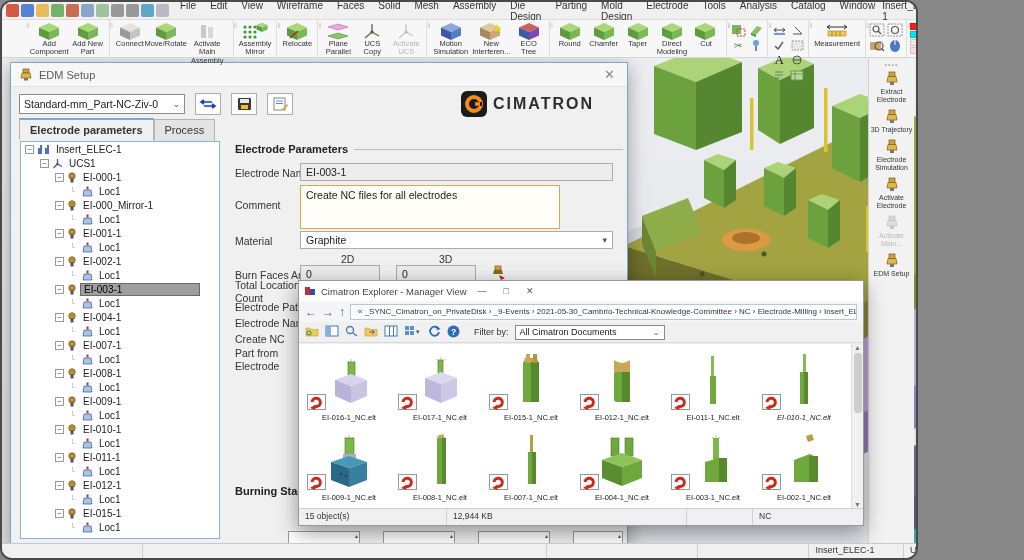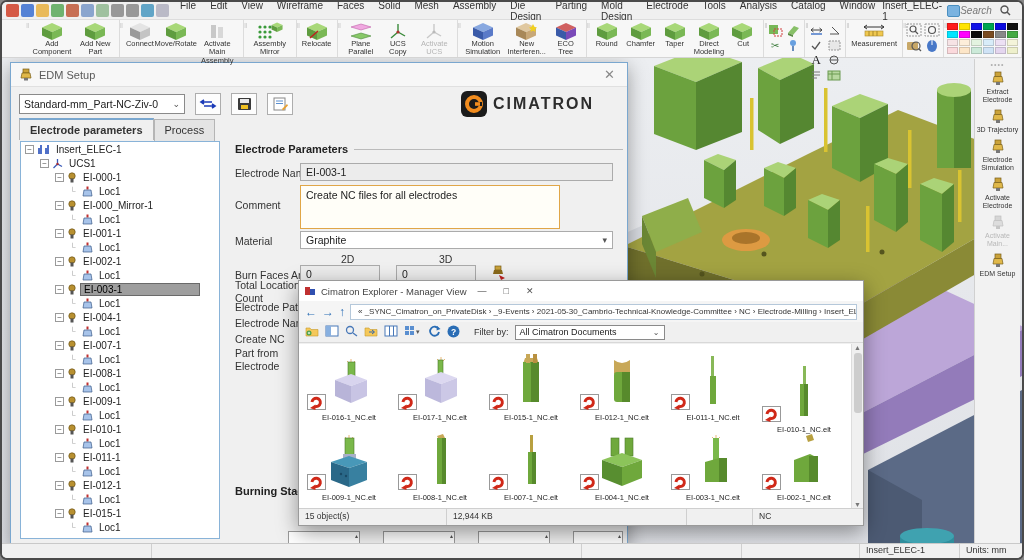--- a/index.html
+++ b/index.html
@@ -1,18 +1,18 @@
 <!DOCTYPE html>
 <html><head>
 <meta charset="utf-8">
 <style>
   * { margin:0; padding:0; box-sizing:border-box; }
   html,body { width:1024px; height:560px; overflow:hidden; background:#888; }
   body { font-family:"Liberation Sans", sans-serif; font-size:11px; color:#222; }
-  .app { position:relative; width:1024px; height:560px; background:#f0f0f0; border:2px solid #4a4a4a; border-radius:7px; overflow:hidden; }
+  .app { position:relative; width:918px; height:560px; background:#f0f0f0; border:2px solid #4a4a4a; border-radius:12px; overflow:hidden; }
 
   
   .menubar { position:absolute; left:0; top:0; width:100%; height:18px; background:#f0f0f0; display:flex; align-items:center; border-bottom:1px solid #ddd; z-index:40; }
   .qa-icons { display:flex; align-items:center; gap:2px; padding:0 4px; }
   .qa-icon { width:13px; height:13px; border-radius:2px; display:inline-block; }
   .menu-item { padding:2px 7px; font-size:10px; color:#333; cursor:default; }
   .mb-doc { margin-left:auto; display:flex; align-items:center; gap:4px; font-size:10px; color:#333; }
   .mb-docicon { width:14px; height:12px; background:#7ab3e0; border-radius:2px; border:1px solid #4a8fc0; }
   .mb-right { margin-left:auto; display:flex; align-items:center; gap:8px; padding-right:6px; }
   .mb-search { font-size:10px; font-style:italic; color:#777; }
@@ -1161,21 +1161,21 @@
             <div class="tw"><svg width="56" height="58">
                 <rect x="26" y="6" width="3" height="22" fill="#88b858"></rect>
                 <rect x="25" y="26" width="6" height="28" fill="#6fa83c"></rect>
               </svg><span class="elt"><svg width="19" height="16">
                   <rect x="0.5" y="0.5" width="18" height="15" fill="#fff" stroke="#999"></rect>
                   <path d="M5 8 a4.2 4.2 0 1 1 3 4.4" stroke="#d02818" stroke-width="3" fill="none"></path>
                   <polygon points="3,14 8.5,10.5 8.5,16" fill="#d02818"></polygon>
                 </svg></span></div>
             <div class="nm">EI-011-1_NC.elt</div>
           </div>
-          <div class="fitem" style="left: 461px; top: 18px;">
+          <div class="fitem" style="left: 461px; top: 6px; font-style: italic;">
             <div class="tw"><svg width="56" height="58">
                 <rect x="27" y="4" width="3" height="20" fill="#88b858"></rect>
                 <rect x="24" y="22" width="8" height="32" fill="#6fa83c"></rect>
                 <rect x="28" y="22" width="4" height="32" fill="#578a2c"></rect>
               </svg><span class="elt"><svg width="19" height="16">
                   <rect x="0.5" y="0.5" width="18" height="15" fill="#fff" stroke="#999"></rect>
                   <path d="M5 8 a4.2 4.2 0 1 1 3 4.4" stroke="#d02818" stroke-width="3" fill="none"></path>
                   <polygon points="3,14 8.5,10.5 8.5,16" fill="#d02818"></polygon>
                 </svg></span></div>
             <div class="nm">EI-010-1_NC.elt</div>

